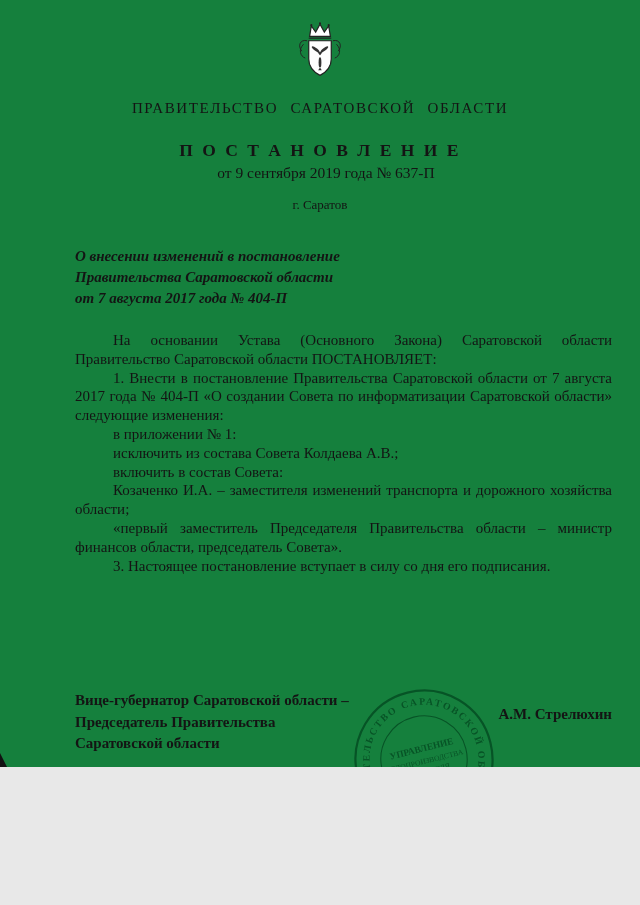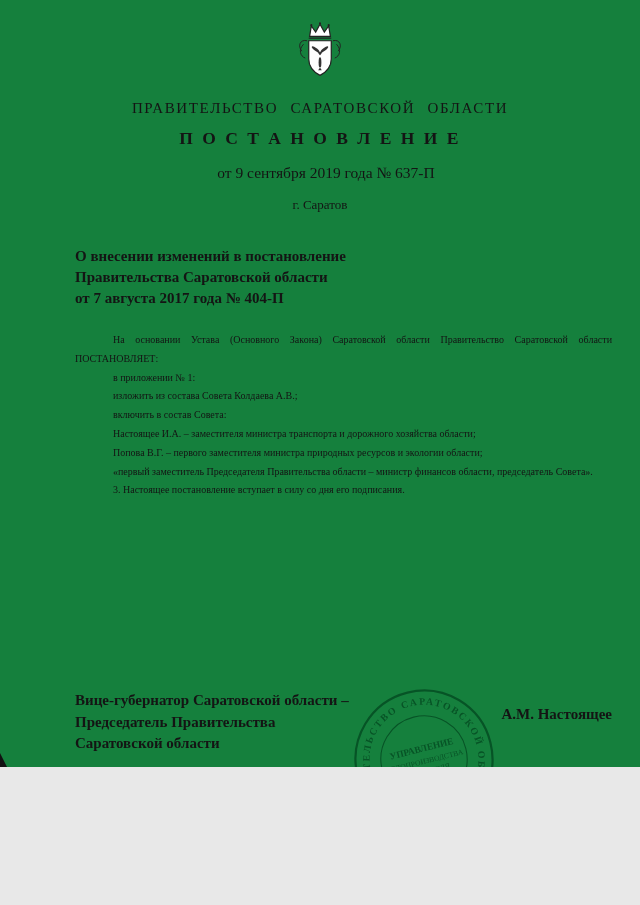--- a/index.html
+++ b/index.html
@@ -6,39 +6,39 @@
   .page {
     position:relative; width:640px; height:767px; margin:0 auto;
     background:#15803d; overflow:hidden;
     font-family:"Liberation Serif", serif; color:#141414;
   }
   .org-name {
     position:absolute; top:100px; left:0; width:640px; text-align:center;
     font-size:15px; letter-spacing:1.6px; word-spacing:7px; white-space:nowrap;
   }
   .doc-type {
-    position:absolute; top:128px; left:0; width:640px; text-align:center;
+    position:absolute; top:140px; left:0; width:640px; text-align:center;
     font-size:17.5px; font-weight:bold; letter-spacing:2.5px; white-space:nowrap;
   }
   .date-line {
     position:absolute; top:164px; left:0; width:640px; text-align:center;
     font-size:15.5px;
     margin-left:6px;
   }
   .city-line {
     position:absolute; top:197px; left:0; width:640px; text-align:center;
     font-size:13px;
   }
   .doc-title {
     position:absolute; top:246px; left:75px; width:420px;
-    font-size:15px; font-weight:bold; line-height:21px;
+    font-size:15px; font-weight:bold; line-height:21px;font-style:italic;
   }
   .body-text {
     position:absolute; top:331px; left:75px; width:537px;
-    font-size:10px; line-height:18.8px; text-align:justify;
+    font-size:15px; line-height:18.8px; text-align:justify;
   }
   .body-text p { margin:0; text-indent:38px; }
   .signature { position:absolute; top:690px; left:75px; width:537px; height:120px; }
   .sig-position {
     position:absolute; left:0; top:0; width:310px;
     font-size:15px; font-weight:bold; line-height:21.5px;
   }
   .sig-name {
     position:absolute; left:405px; top:16px; width:132px; text-align:right;
     font-size:15px; font-weight:bold; white-space:nowrap;
@@ -95,36 +95,36 @@
   <div class="city-line">г. Саратов</div>
 
   <div class="doc-title">
     <div>О внесении изменений в постановление</div>
     <div>Правительства Саратовской области</div>
     <div>от 7 августа 2017 года № 404-П</div>
   </div>
 
   <div class="body-text">
     <p>На основании Устава (Основного Закона) Саратовской области Правительство Саратовской области ПОСТАНОВЛЯЕТ:</p>
+    <p>1. Внести в постановление Правительства Саратовской области от 7 августа 2017 года № 404-П «О создании Совета по информатизации Саратовской области» следующие изменения:</p>
     <p>в приложении № 1:</p>
-    <p>изложить из состава Совета Колдаева А.В.;</p>
+    <p>исключить из состава Совета Колдаева А.В.;</p>
     <p>включить в состав Совета:</p>
-    <p>Настоящее И.А. – заместителя министра транспорта и дорожного хозяйства области;</p>
-    <p>Попова В.Г. – первого заместителя министра природных ресурсов и экологии области;</p>
+    <p>Козаченко И.А. – заместителя изменений транспорта и дорожного хозяйства области;</p>
     <p>«первый заместитель Председателя Правительства области – министр финансов области, председатель Совета».</p>
     <p>3. Настоящее постановление вступает в силу со дня его подписания.</p>
   </div>
 
   <div class="signature">
     <div class="sig-position">
       <div>Вице-губернатор Саратовской области –</div>
       <div>Председатель Правительства</div>
       <div>Саратовской области</div>
     </div>
-    <div class="sig-name">А.М. Настоящее</div>
+    <div class="sig-name">А.М. Стрелюхин</div>
   </div>
 
   <svg class="stamp" viewBox="0 0 160 160" aria-hidden="true">
     <g stroke="#2f9c8e" fill="none">
       <circle cx="80" cy="80" r="73" stroke-width="2.4"></circle>
       <circle cx="80" cy="80" r="46" stroke-width="1.2"></circle>
     </g>
     <defs>
       <path id="ringPath" d="M 39,121 A 58,58 0 1 1 121,121"></path>
     </defs>

